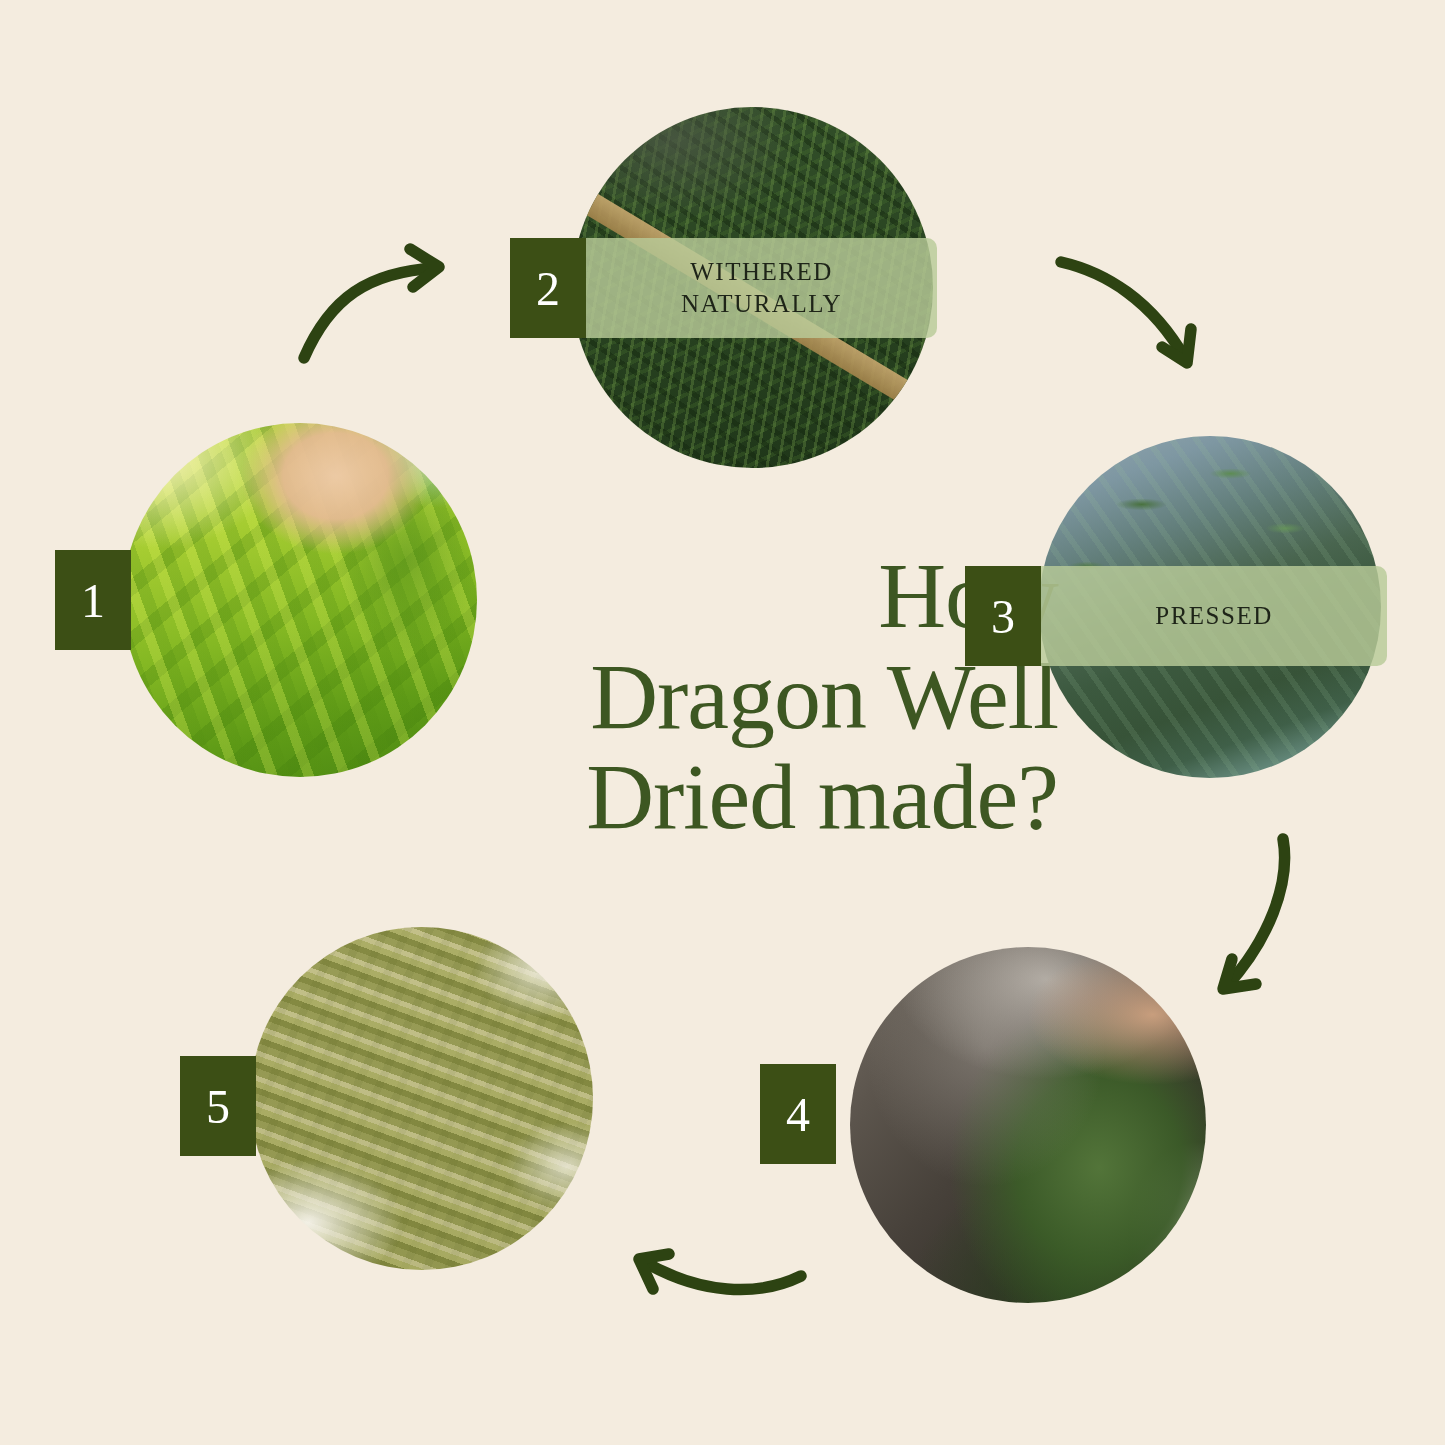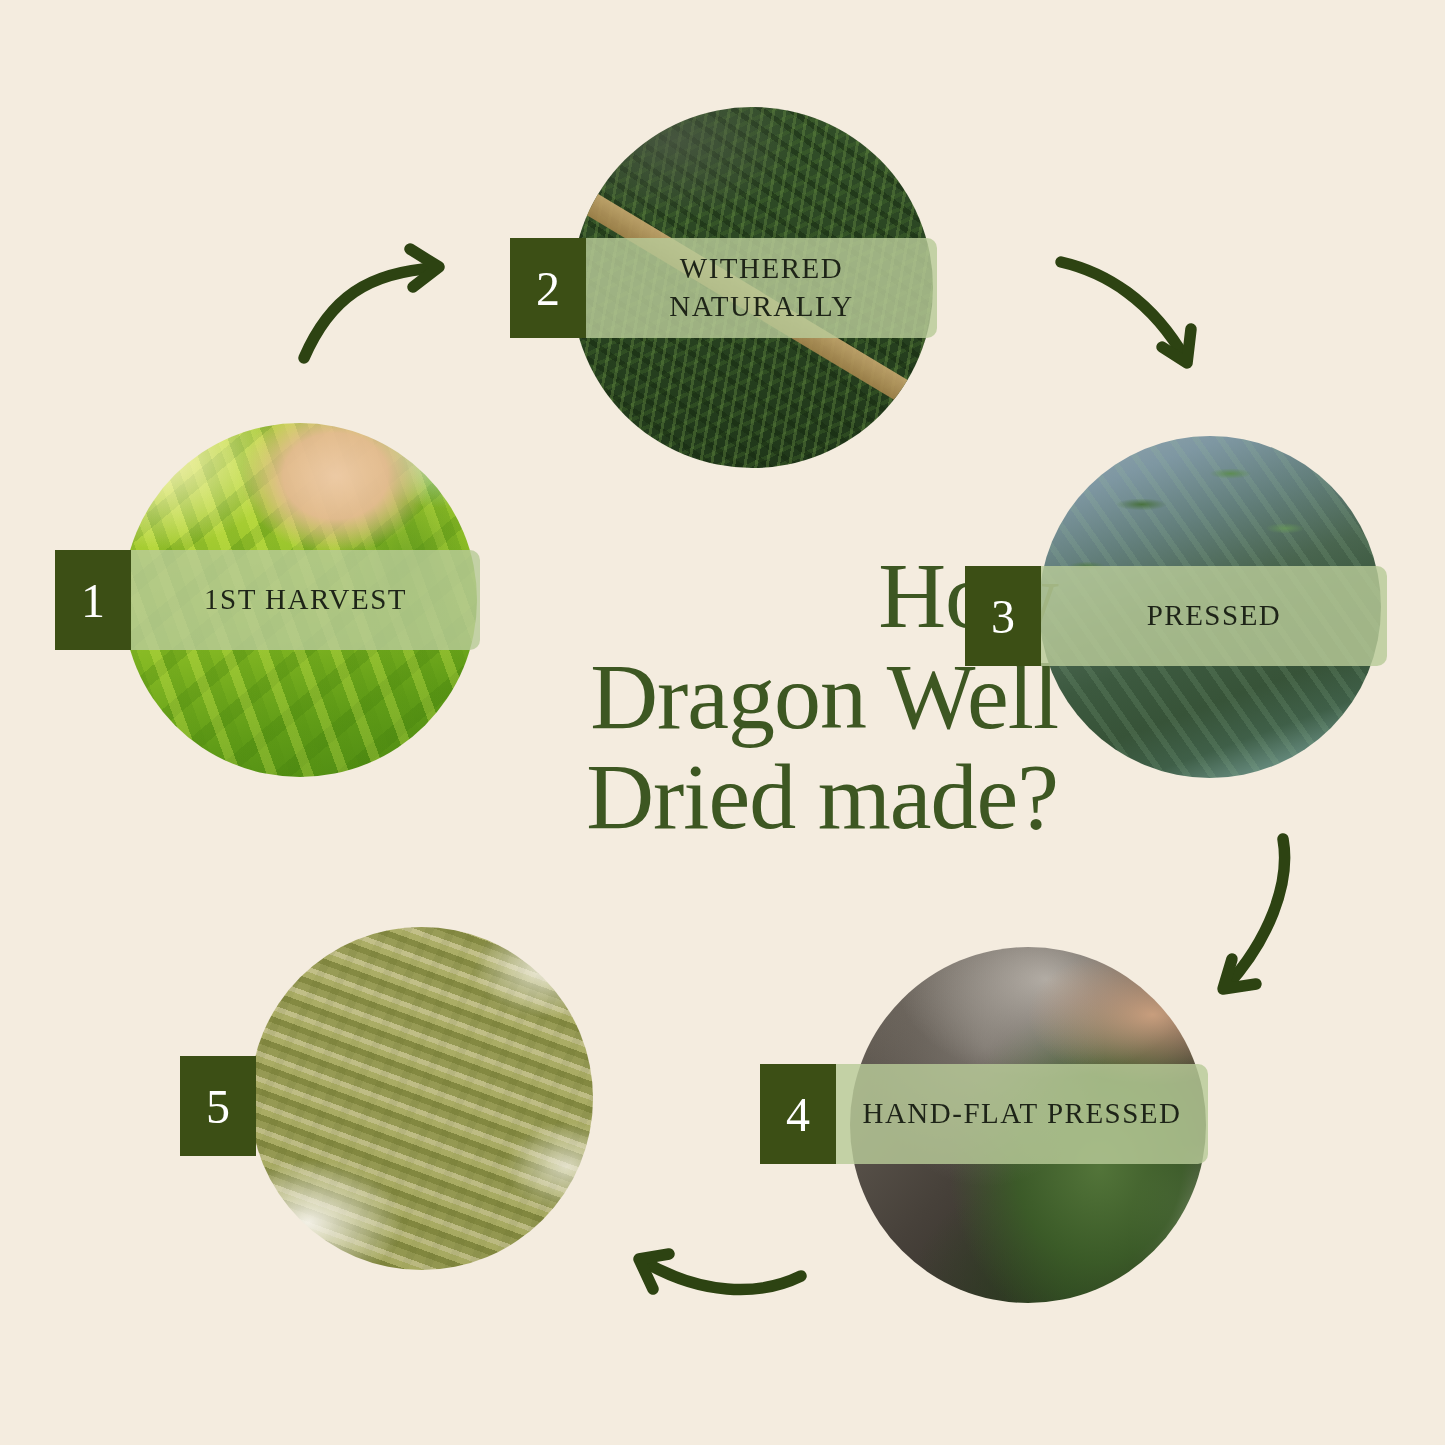--- a/index.html
+++ b/index.html
@@ -23,21 +23,21 @@
   .numbox{
     flex:0 0 76px;width:76px;height:100px;background:#3c4f15;
     color:#ffffff;font-size:48px;display:flex;align-items:center;justify-content:center;
   }
   .banner{
     flex:1;height:100px;background:rgba(184,203,152,0.82);
     border-radius:0 10px 10px 0;
     display:flex;align-items:center;justify-content:center;
   }
   .banner span{
-    color:#1e2418;font-size:29px;letter-spacing:1.5px;text-align:center;
+    color:#1e2418;font-size:25px;letter-spacing:1.5px;text-align:center;
     white-space:pre-line;line-height:1.3;
   }
   
   .p1{left:123px;top:423px;width:354px;height:354px;
     background-image:
       radial-gradient(ellipse 95px 78px at 60% 15%, rgba(238,202,166,.98) 0%, rgba(229,187,146,.95) 55%, rgba(229,187,146,0) 100%),
       radial-gradient(ellipse 120px 90px at 10% 10%, rgba(249,244,190,.9) 0%, rgba(249,244,190,0) 100%),
       radial-gradient(ellipse 85px 60px at 90% 7%, rgba(185,222,214,.9) 0%, rgba(185,222,214,0) 100%),
       radial-gradient(ellipse 70px 100px at 80% 38%, rgba(80,140,25,.55) 0%, rgba(80,140,25,0) 100%),
       repeating-linear-gradient(70deg, rgba(222,242,90,.28) 0 10px, rgba(85,145,18,.28) 10px 22px, rgba(0,0,0,0) 22px 34px),
@@ -114,23 +114,20 @@
   </g>
 </svg>
 
 <h1 class="title">How
 Dragon Well
 Dried made?</h1>
 
 <div class="photo p1"></div>
 <div class="label-row row1">
   <div class="numbox">1</div>
-  <div class="banner">
-    <span>1ST HARVEST</span>
-  </div>
 </div>
 
 <div class="photo p2">
   <div class="bamboo"></div>
 </div>
 <div class="label-row row2">
   <div class="numbox">2</div>
   <div class="banner">
     <span>WITHERED
 NATURALLY</span>
@@ -141,21 +138,18 @@
 <div class="label-row row3">
   <div class="numbox">3</div>
   <div class="banner">
     <span>PRESSED</span>
   </div>
 </div>
 
 <div class="photo p4"></div>
 <div class="label-row row4">
   <div class="numbox">4</div>
-  <div class="banner">
-    <span>HAND-FLAT PRESSED</span>
-  </div>
 </div>
 
 <div class="photo p5"></div>
 <div class="label-row row5">
   <div class="numbox">5</div>
 </div>
 
 </body></html>

